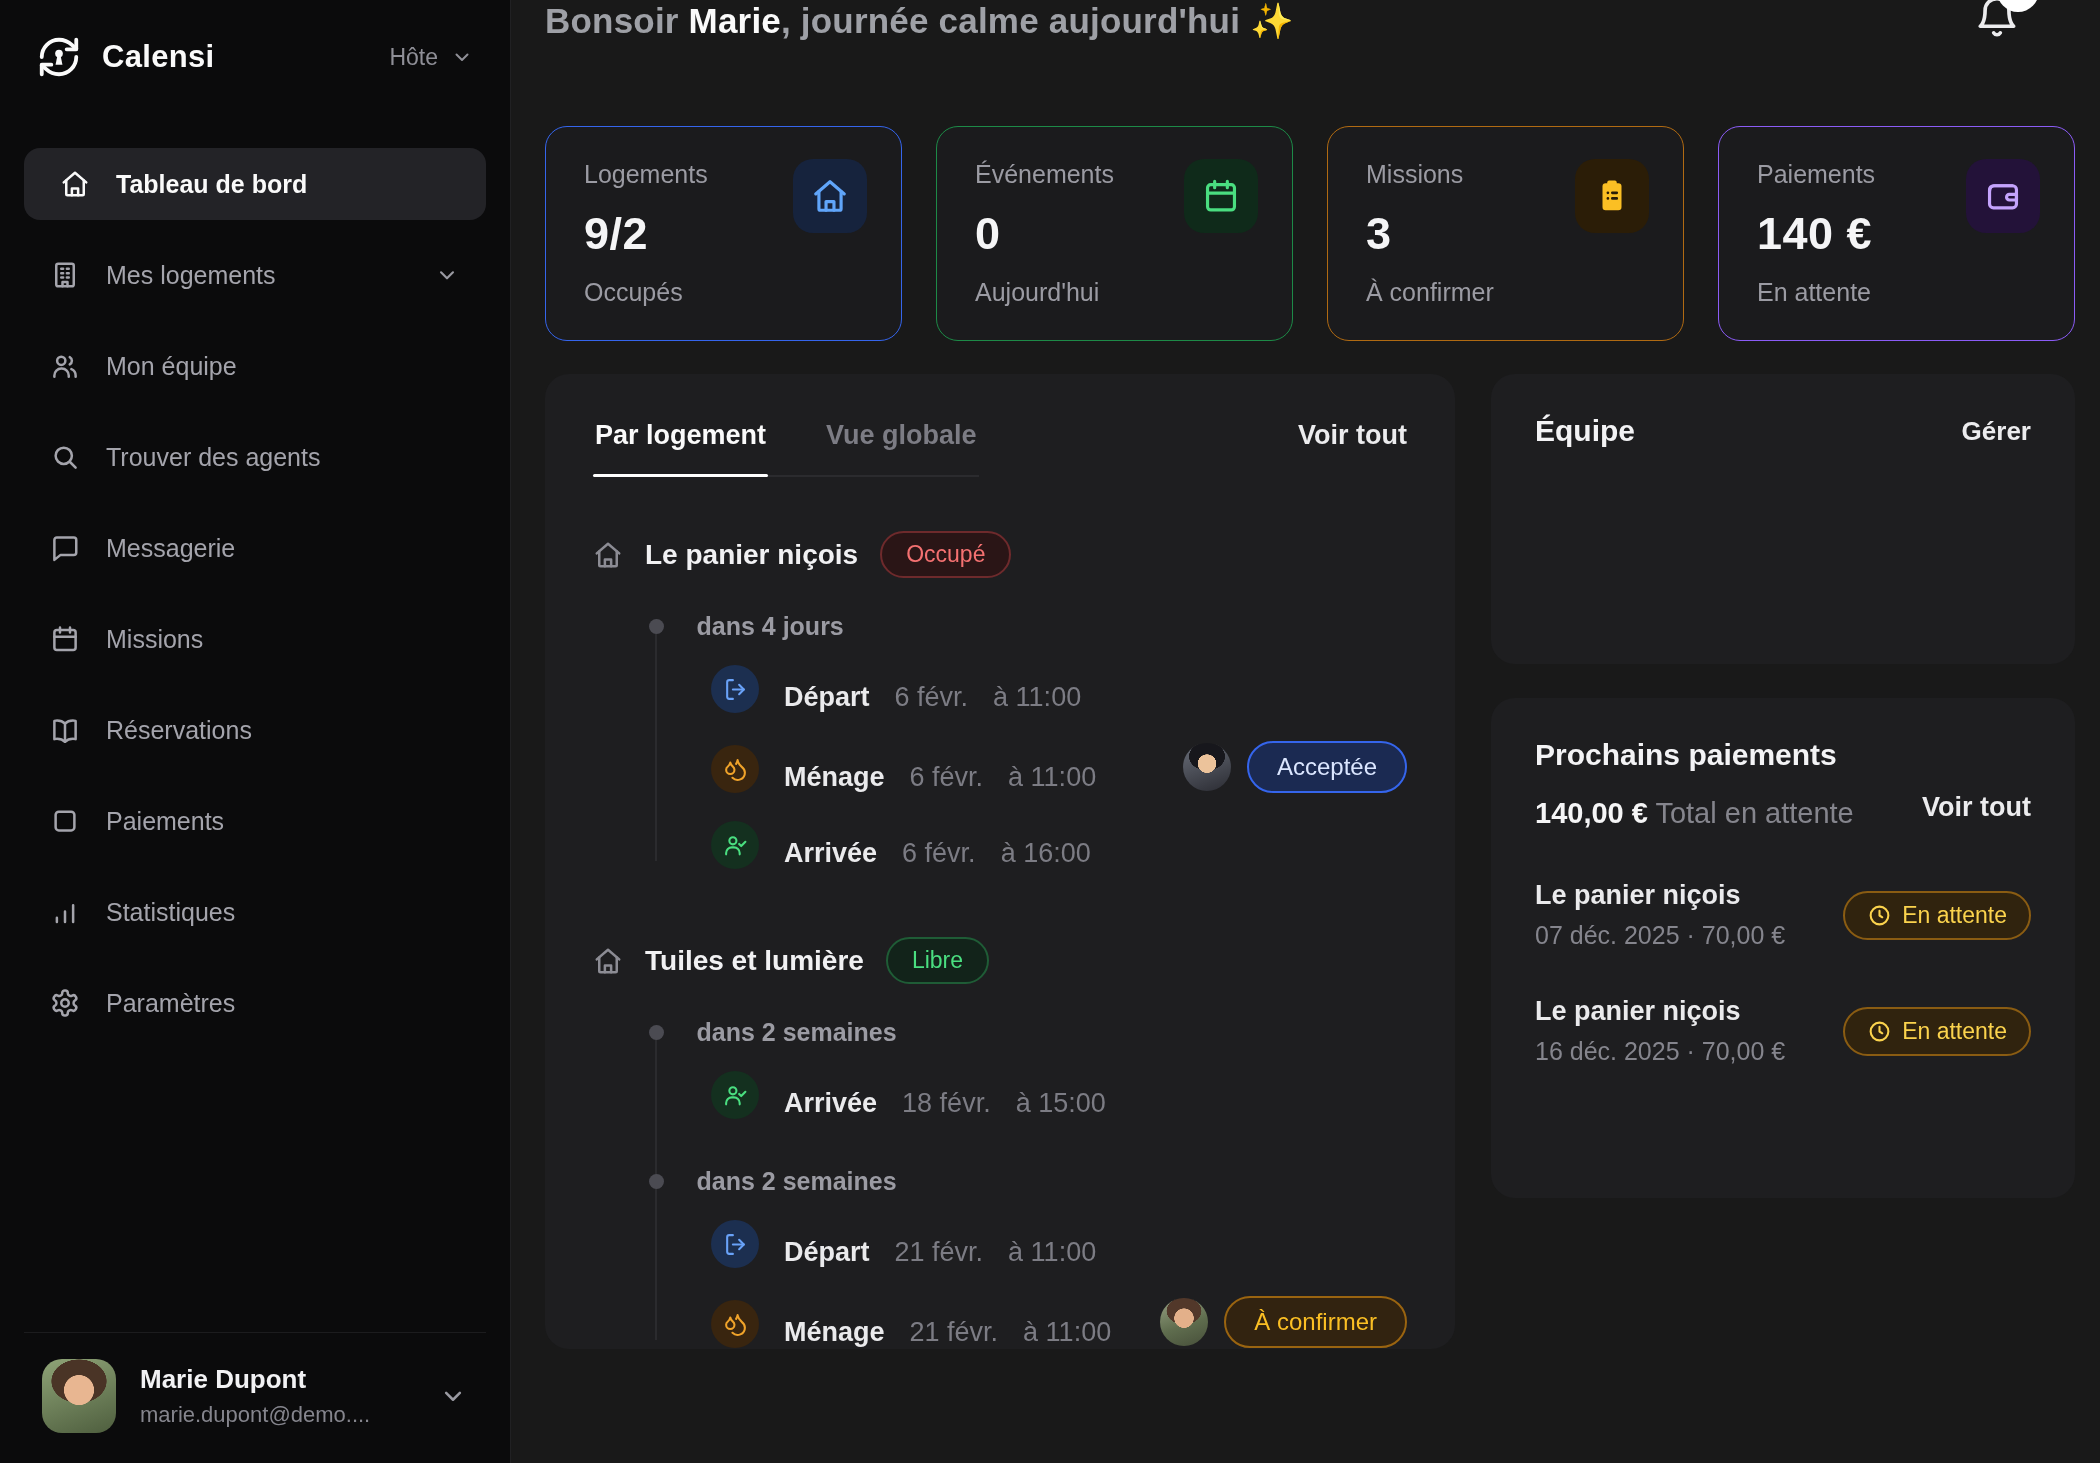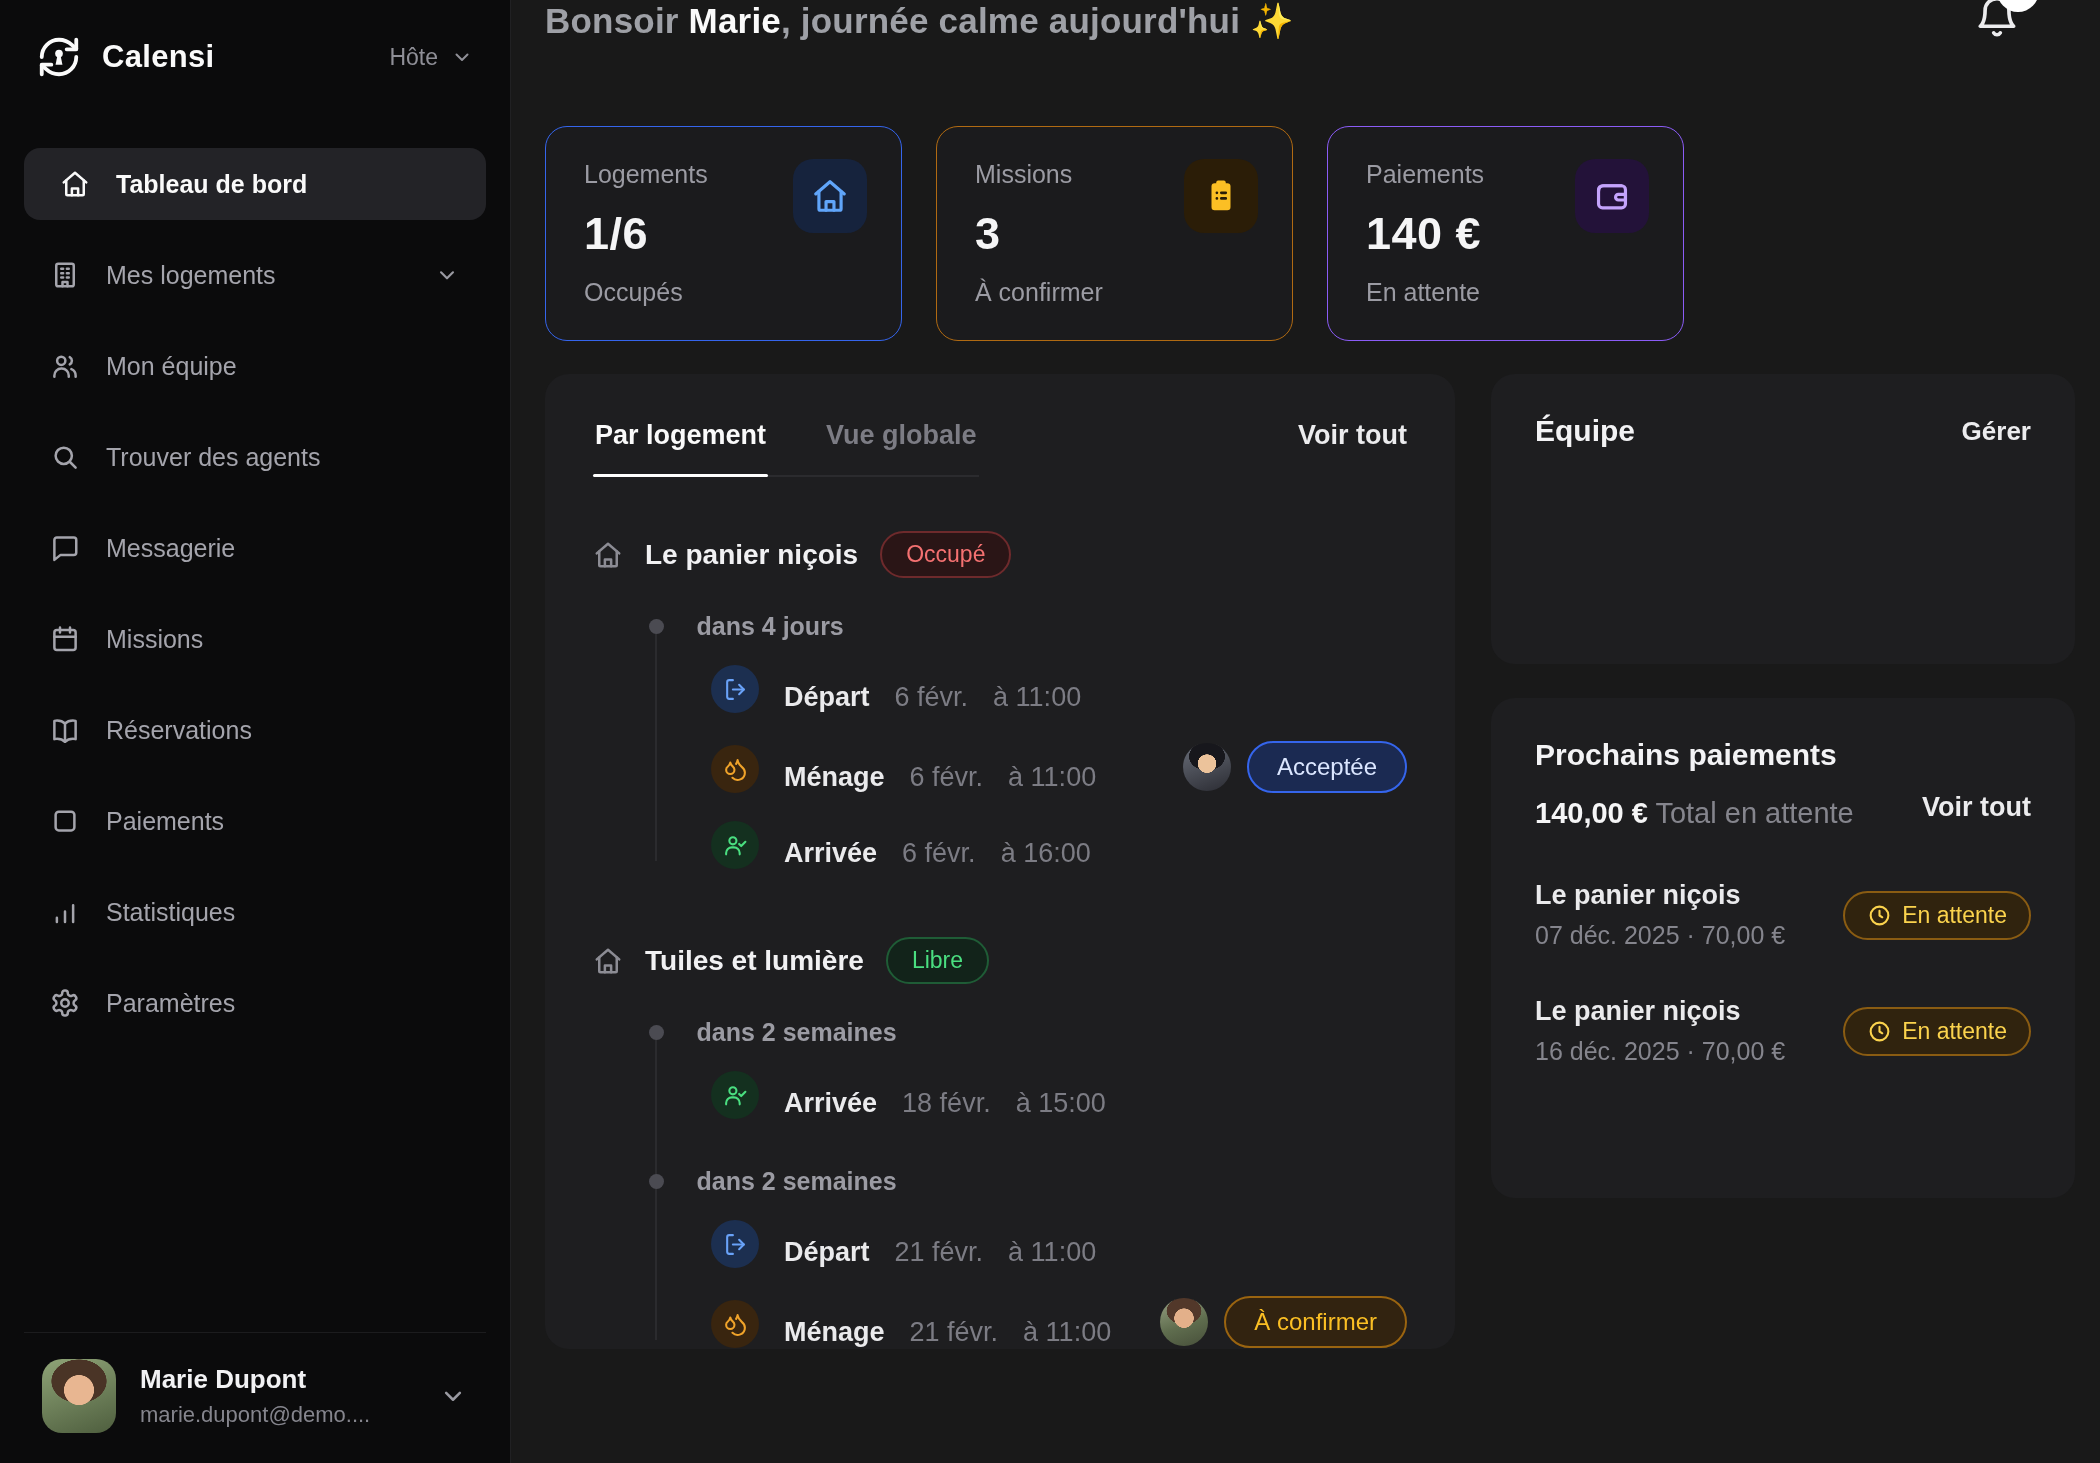--- a/index.html
+++ b/index.html
@@ -323,28 +323,41 @@
               <path d="M10.2 21.2a2.1 2.1 0 0 0 3.6 0"></path>
             </svg>
           </span>
         <span class="bell-badge">4</span>
       </div>
     </div>
 
     <div class="stats" id="stats-row">
         <div class="stat-card" style="border-color: rgb(53, 101, 236);">
           <div class="stat-label">Logements</div>
-          <div class="stat-value">1/6</div>
+          <div class="stat-value">9/2</div>
           <div class="stat-sub">Occupés</div>
           <span class="stat-tile" style="background: rgb(22, 35, 61); color: rgb(96, 165, 250);">
             <span class="ic">
               <svg viewBox="0 0 24 24" fill="none" stroke="currentColor" stroke-width="2" stroke-linecap="round" stroke-linejoin="round">
                 <path d="M3 10.7 12 3l9 7.7"></path>
                 <path d="M5 9.2V20a1 1 0 0 0 1 1h12a1 1 0 0 0 1-1V9.2"></path>
                 <path d="M9.5 21v-5.5h5V21"></path>
+              </svg>
+            </span>
+          </span>
+        </div>
+        <div class="stat-card" style="border-color: rgb(29, 138, 71);">
+          <div class="stat-label">Événements</div>
+          <div class="stat-value">0</div>
+          <div class="stat-sub">Aujourd'hui</div>
+          <span class="stat-tile" style="background: rgb(15, 42, 26); color: rgb(74, 222, 128);">
+            <span class="ic">
+              <svg viewBox="0 0 24 24" fill="none" stroke="currentColor" stroke-width="2" stroke-linecap="round" stroke-linejoin="round">
+                <rect x="3.5" y="4.8" width="17" height="16" rx="2"></rect>
+                <path d="M8 2.8v4M16 2.8v4M3.5 10.2h17"></path>
               </svg>
             </span>
           </span>
         </div>
         <div class="stat-card" style="border-color: rgb(176, 106, 18);">
           <div class="stat-label">Missions</div>
           <div class="stat-value">3</div>
           <div class="stat-sub">À confirmer</div>
           <span class="stat-tile" style="background: rgb(43, 29, 7); color: rgb(251, 191, 36);">
             <span class="ic">

